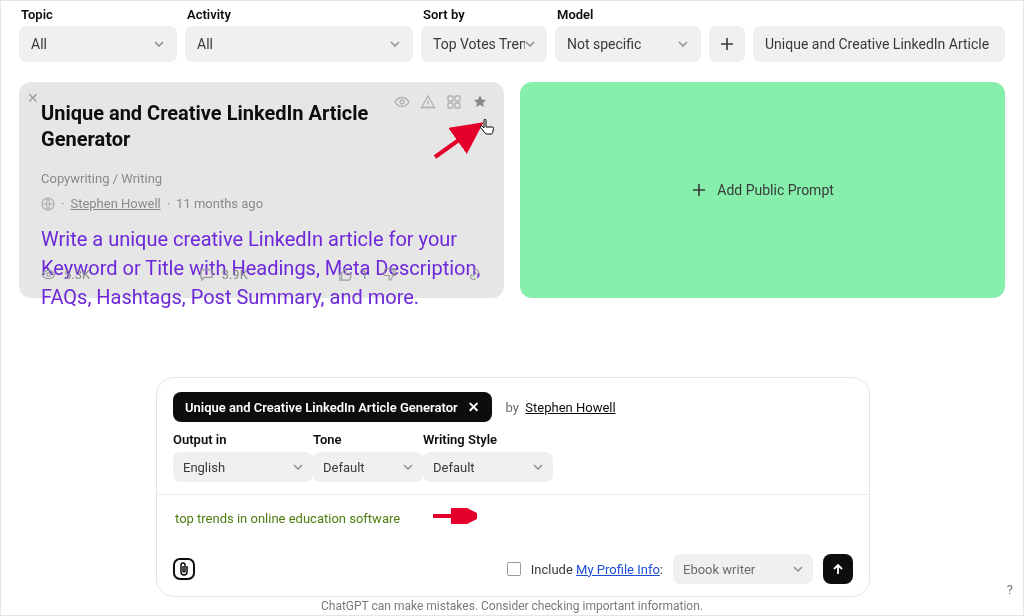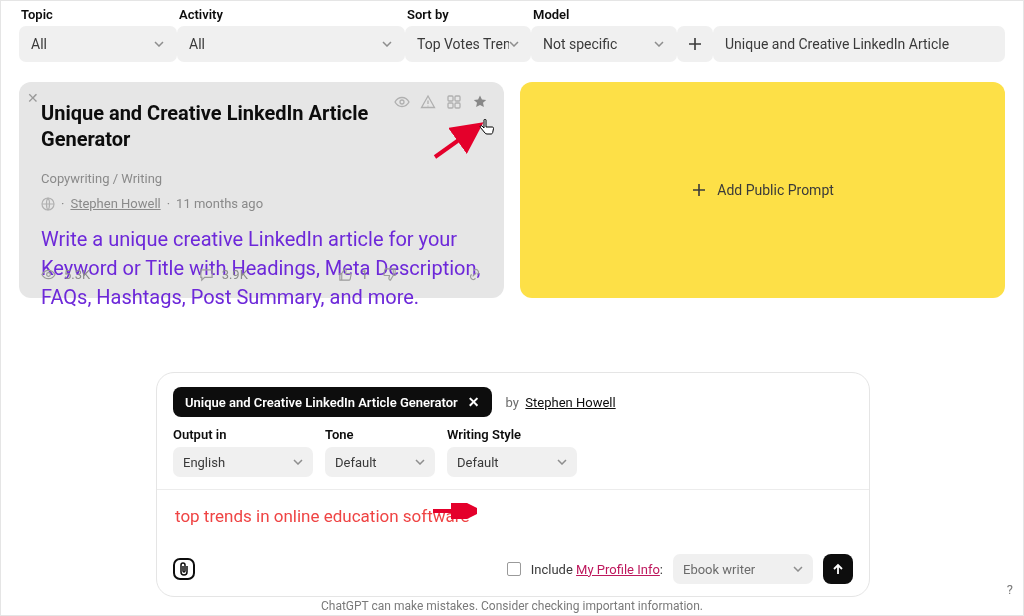--- a/index.html
+++ b/index.html
@@ -1,59 +1,59 @@
 <!DOCTYPE html>
 <html><head>
 <meta charset="utf-8">
 <style>
   *{box-sizing:border-box;margin:0;padding:0;font-family:-apple-system,BlinkMacSystemFont,"Segoe UI",Roboto,Helvetica,Arial,sans-serif}
   body{background:#fff;color:#0d0d0d;width:1024px;height:616px;position:relative;overflow:hidden;border:1px solid #e5e5e5}
-  .filters{display:flex;padding:6px 18px 8px 18px;align-items:flex-end}
+  .filters{display:flex;gap:8px;padding:6px 18px 8px 18px;align-items:flex-end}
   .filter-col{display:flex;flex-direction:column;gap:4px}
   .filter-label{font-size:13px;font-weight:600;color:#0d0d0d;padding-left:2px}
   .select{background:#f0f0f0;border-radius:7px;height:36px;display:flex;align-items:center;justify-content:space-between;padding:0 12px;font-size:14px;color:#3a3a3a;cursor:pointer}
   .chev{width:12px;height:12px;display:flex;align-items:center;justify-content:center;color:#8e8e8e}
   .w1{width:158px}.w2{width:228px}.w3{width:126px}.w4{width:146px}
   .plusbtn{width:36px;height:36px;background:#f0f0f0;border-radius:7px;display:flex;align-items:center;justify-content:center;cursor:pointer}
   .searchbox{flex:1;background:#f0f0f0;border-radius:7px;height:36px;display:flex;align-items:center;padding:12px 12px;font-size:14px;color:#3a3a3a;overflow:hidden;white-space:nowrap}
 
   .cards{display:flex;gap:16px;padding:12px 18px}
   .card{width:488px;height:216px;border-radius:12px;position:relative}
   .card.prompt{background:#e6e6e6;padding:18px 22px}
-  .card.add{background:#fde047;border:none;display:flex;align-items:center;justify-content:center;gap:10px;font-size:14px;color:#3a3a3a;cursor:pointer}
+  .card.add{background:#86efac;border:none;display:flex;align-items:center;justify-content:center;gap:10px;font-size:14px;color:#3a3a3a;cursor:pointer}
   .close-x{position:absolute;top:8px;left:8px;font-size:14px;color:#9a9a9a;cursor:pointer}
   .card-icons{position:absolute;top:12px;right:16px;display:flex;gap:10px;color:#9a9a9a}
   .card-icons span{cursor:pointer}
   .card h2{font-size:20px;font-weight:700;line-height:1.3;color:#0d0d0d;padding-right:110px}
   .meta1{font-size:13px;color:#8a8a8a;margin-top:19px}
   .meta2{font-size:13px;color:#8a8a8a;margin-top:10px;display:flex;align-items:center;gap:6px}
   .meta2 .author{text-decoration:underline}
   .desc{font-size:20px;color:#6d28d9;margin-top:14px;line-height:1.45}
   .stats{position:absolute;bottom:16px;left:22px;right:22px;display:flex;align-items:center;color:#8a8a8a;font-size:13px}
   .stat{display:flex;align-items:flex-start;gap:8px}
   .spacer{flex:1}
   .linkicon{margin-left:auto}
 
   .bottom-panel{position:absolute;bottom:18px;left:155px;width:714px;background:#fff;border:1px solid #e5e5e5;border-radius:18px;padding:14px 16px 12px 16px}
   .chiprow{display:flex;align-items:center;gap:14px;margin-bottom:10px}
   .chip{background:#0d0d0d;color:#fff;border-radius:8px;padding:7px 12px;font-size:13px;font-weight:600;display:flex;align-items:center;gap:10px}
   .chip .x{color:#fff;font-size:14px;cursor:pointer}
   .byline{font-size:13px;color:#6b6b6b}
   .byline a{color:#0d0d0d;text-decoration:underline}
-  .optrow{display:flex;gap:12px}
+  .optrow{display:flex;}
   .optcol{display:flex;flex-direction:column;gap:5px}
   .optlabel{font-size:13px;font-weight:600}
   .optsel{background:#f0f0f0;border-radius:7px;height:30px;min-width:140px;display:flex;align-items:center;justify-content:space-between;padding:0 10px;font-size:13px;color:#3a3a3a;cursor:pointer}
   .divider{height:1px;background:#ececec;margin:12px -16px}
-  .queryrow{font-size:17px;color:#ef4444;padding:4px 2px;display:flex;align-items:center;gap:8px}
+  .queryrow{font-size:13px;color:#4d7c0f;padding:4px 2px;display:flex;align-items:center;gap:8px}
   .actionrow{display:flex;align-items:center;margin-top:24px;gap:10px}
   .attach{width:22px;height:22px;border:2px solid #0d0d0d;border-radius:7px;display:flex;align-items:center;justify-content:center;font-size:13px;margin-right:auto;cursor:pointer}
   .chk{width:14px;height:14px;border:1px solid #9a9a9a;border-radius:2px}
   .include{font-size:13px;color:#3a3a3a}
-  .include u{color:#be185d}
+  .include u{color:#1d4ed8}
   .rolesel{background:#f0f0f0;border-radius:7px;height:30px;width:140px;display:flex;align-items:center;justify-content:space-between;padding:0 10px;font-size:13px;color:#6b6b6b;cursor:pointer}
   .send{width:30px;height:30px;background:#0d0d0d;color:#fff;border-radius:8px;display:flex;align-items:center;justify-content:center;cursor:pointer}
 
   .footnote{position:absolute;bottom:2px;left:0;right:0;text-align:center;font-size:12px;color:#7a7a7a}
   .help{position:absolute;right:10px;bottom:18px;font-size:13px;color:#7a7a7a}
 
   .arrow-red{position:absolute;pointer-events:none}
   .arrow1{top:120px;left:430px;width:56px;height:40px}
   .arrow2{top:494px;left:437px;width:52px;height:16px}
   .cursor-hand{position:absolute;top:118px;left:478px;font-size:14px;pointer-events:none}

